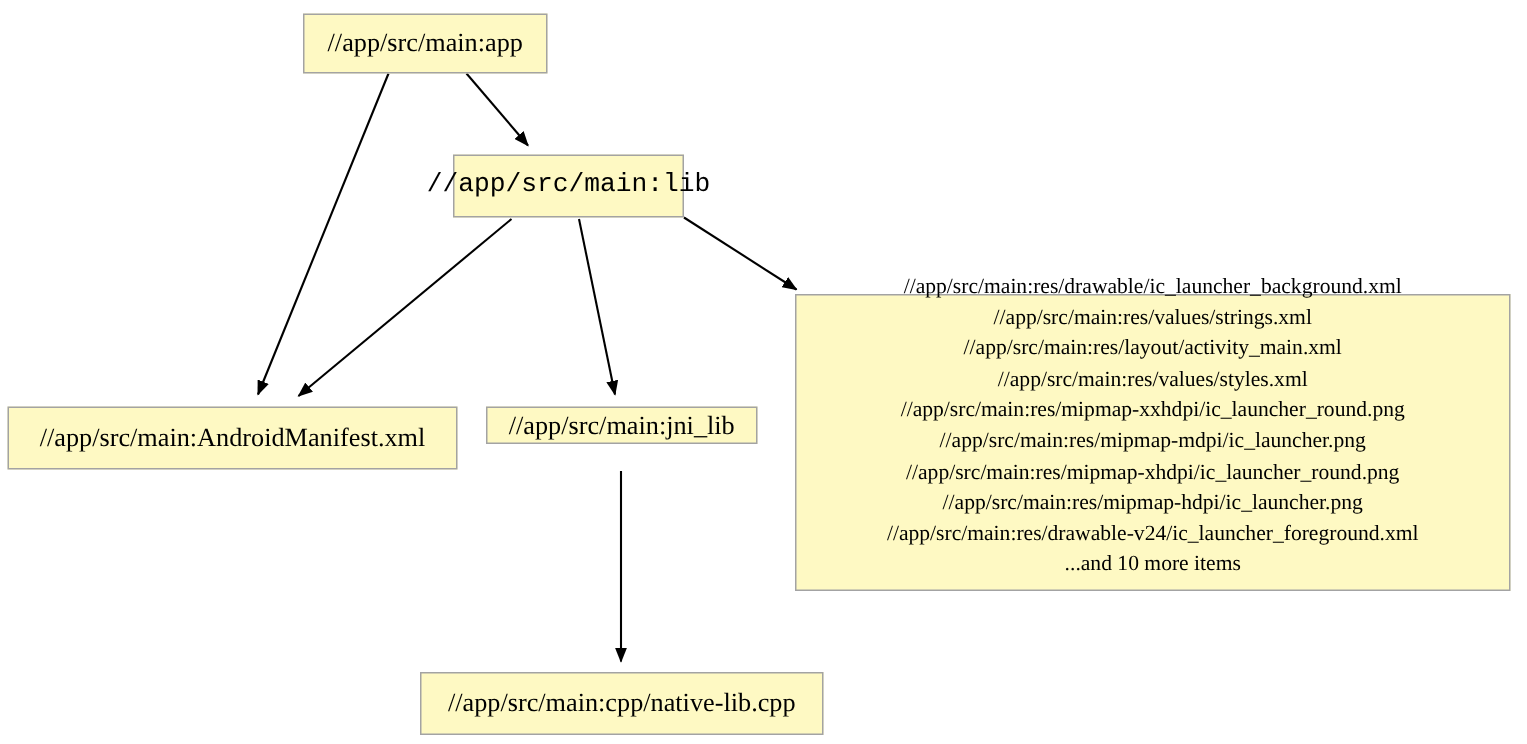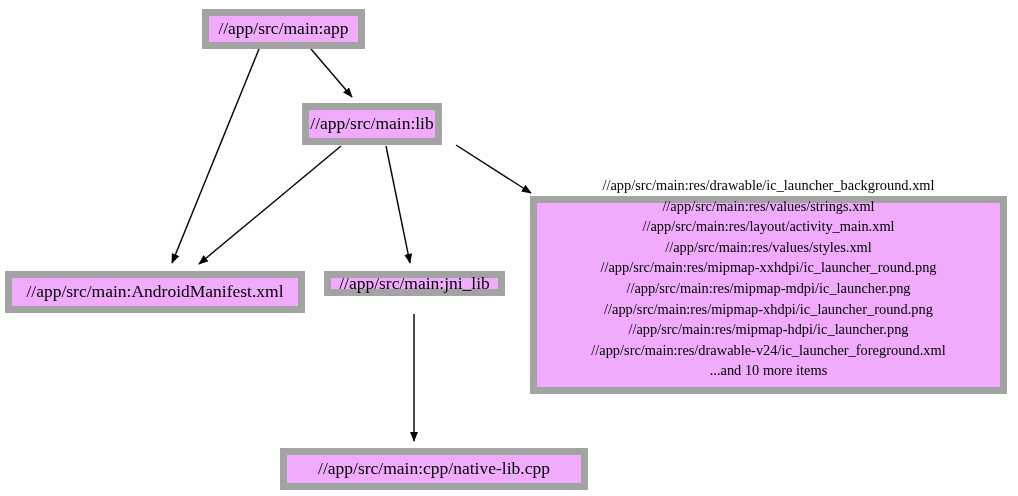--- a/index.html
+++ b/index.html
@@ -20,22 +20,22 @@
     position: absolute;
     left: 0;
     top: 0;
     width: 1018px;
     height: 496px;
     pointer-events: none;
   }
   .node {
     position: absolute;
     box-sizing: border-box;
-    border: 7px solid #a3a3a3;
-    background: #f0abfc;
+    border: 1px solid #a3a3a3;
+    background: #fef9c3;
     display: flex;
     align-items: center;
     justify-content: center;
     text-align: center;
     color: #000000;
     white-space: pre;
     line-height: 1.0;
   }
   .node .node-label {
     display: block;
@@ -75,33 +75,33 @@
 
     <line x1="456" y1="145" x2="531" y2="193" stroke="#000000" stroke-width="1.4" marker-end="url(#arrowhead)"></line>
 
     <line x1="414" y1="314" x2="414" y2="441" stroke="#000000" stroke-width="1.4" marker-end="url(#arrowhead)"></line>
   </svg>
 
   <div class="node node-single" style="left:202px; top:9px; width:163px; height:40px;">
     <span class="node-label">//app/src/main:app</span>
   </div>
 
-  <div class="node node-single" style="left:302px; top:103px; width:140px; height:42px;">
+  <div class="node node-single" style="left:302px; top:103px; width:154px; height:42px;font-family:Liberation Mono, monospace;">
     <span class="node-label">//app/src/main:lib</span>
   </div>
 
   <div class="node node-single" style="left:5px; top:271px; width:300px; height:42px;">
     <span class="node-label">//app/src/main:AndroidManifest.xml</span>
   </div>
 
   <div class="node node-single" style="left:324px; top:271px; width:181px; height:25px;">
     <span class="node-label">//app/src/main:jni_lib</span>
   </div>
 
-  <div class="node node-single" style="left:280px; top:448px; width:308px; height:42px;">
+  <div class="node node-single" style="left:280px; top:448px; width:269px; height:42px;">
     <span class="node-label">//app/src/main:cpp/native-lib.cpp</span>
   </div>
 
   <div class="node node-multi" style="left:530px; top:196px; width:477px; height:198px;">
     <span class="node-label">//app/src/main:res/drawable/ic_launcher_background.xml
 //app/src/main:res/values/strings.xml
 //app/src/main:res/layout/activity_main.xml
 //app/src/main:res/values/styles.xml
 //app/src/main:res/mipmap-xxhdpi/ic_launcher_round.png
 //app/src/main:res/mipmap-mdpi/ic_launcher.png

